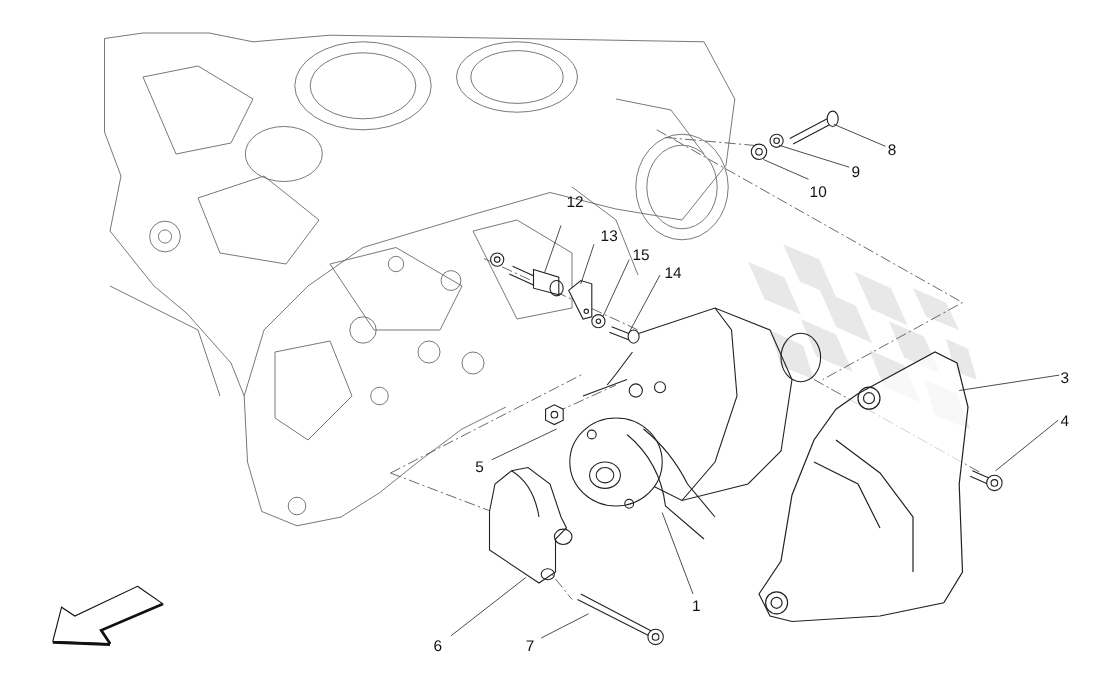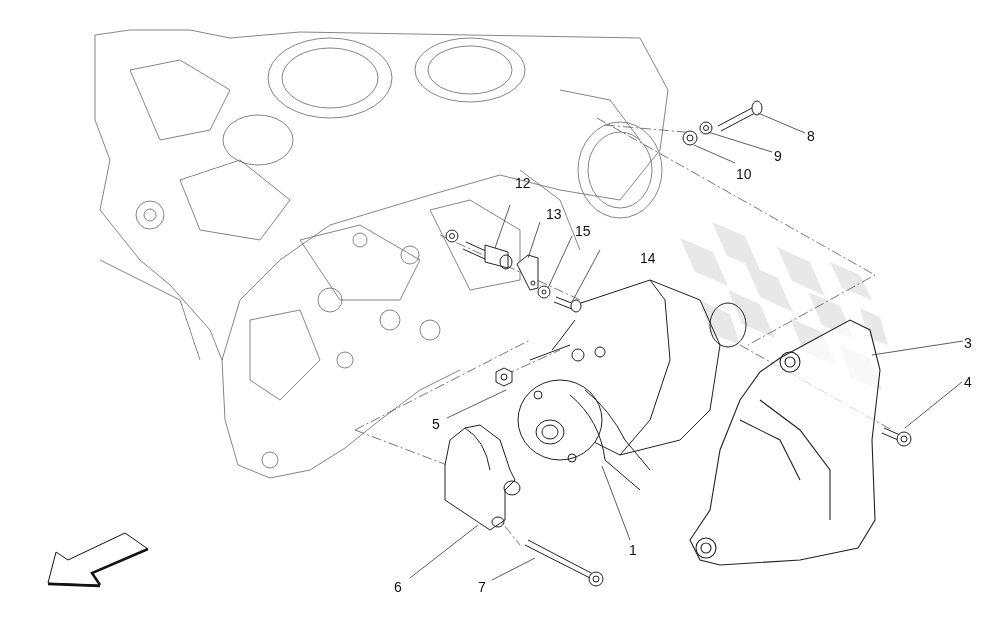--- a/index.html
+++ b/index.html
@@ -179,16 +179,16 @@
   <div class="callout" style="left:964px;top:336px;">3</div>
   <div class="callout" style="left:964px;top:375px;">4</div>
   <div class="callout" style="left:432px;top:417px;">5</div>
   <div class="callout" style="left:394px;top:580px;">6</div>
   <div class="callout" style="left:478px;top:580px;">7</div>
   <div class="callout" style="left:807px;top:129px;">8</div>
   <div class="callout" style="left:774px;top:149px;">9</div>
   <div class="callout" style="left:736px;top:167px;text-align:center;">10</div>
   <div class="callout" style="left:515px;top:176px;">12</div>
   <div class="callout" style="left:546px;top:207px;">13</div>
-  <div class="callout" style="left:604px;top:251px;margin-left:36px;">14</div>
+  <div class="callout" style="left:604px;top:241px;">14</div>
   <div class="callout" style="left:575px;top:224px;">15</div>
 
 </div>
 
 </body></html>

